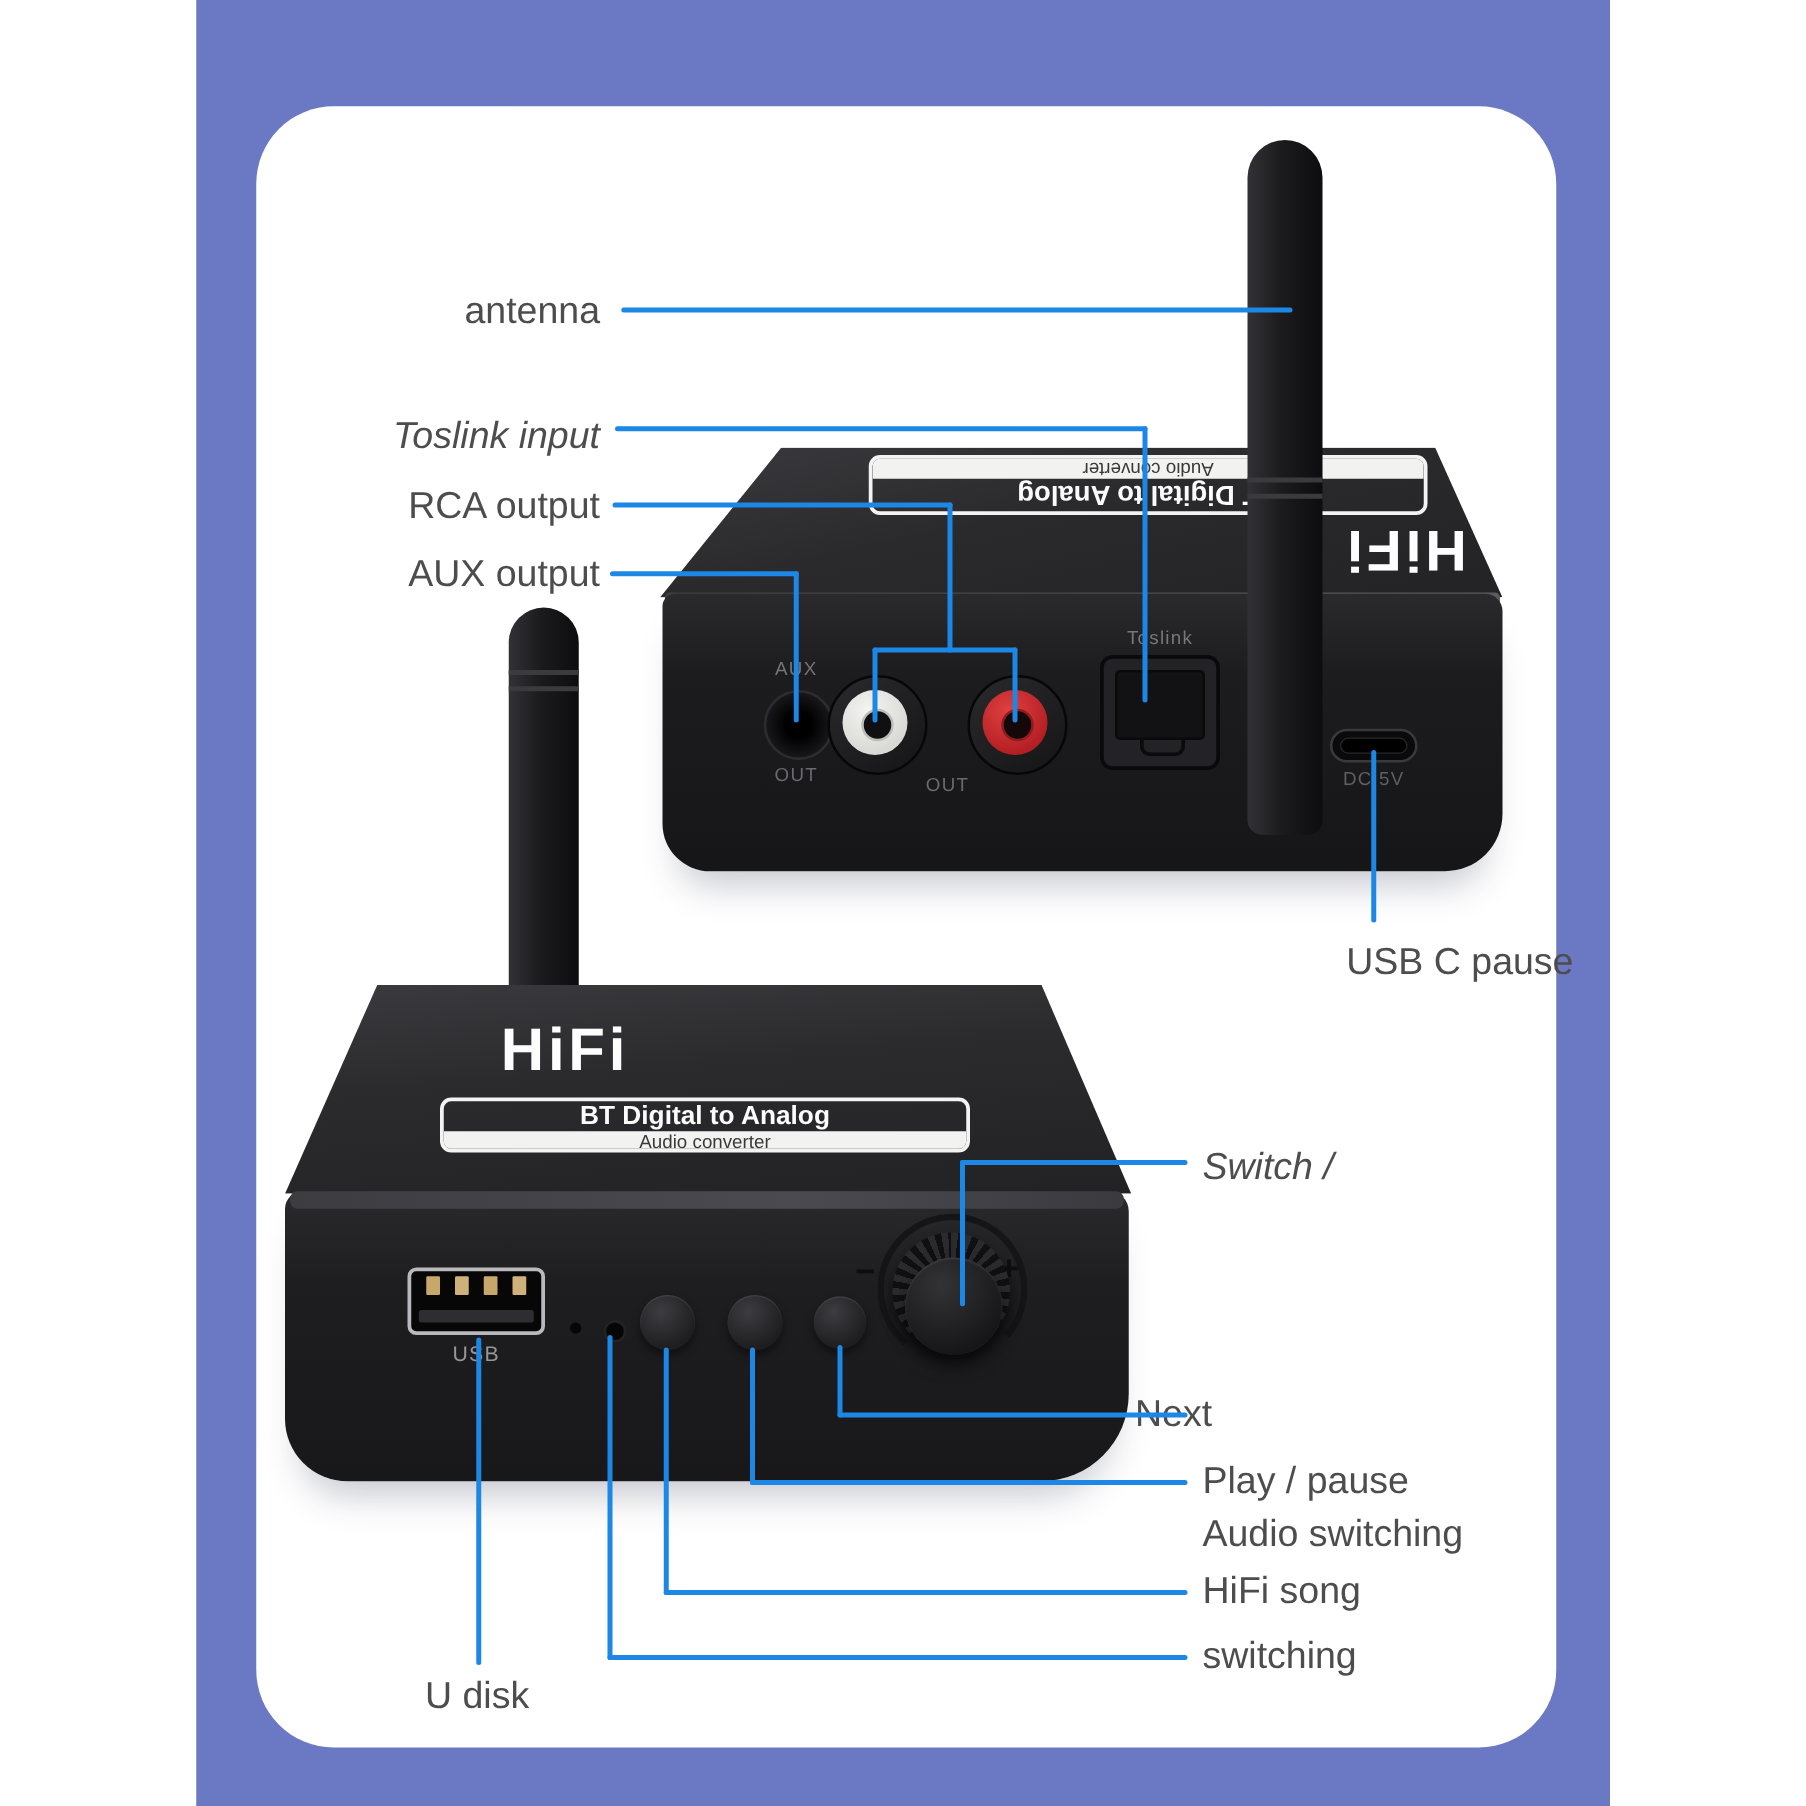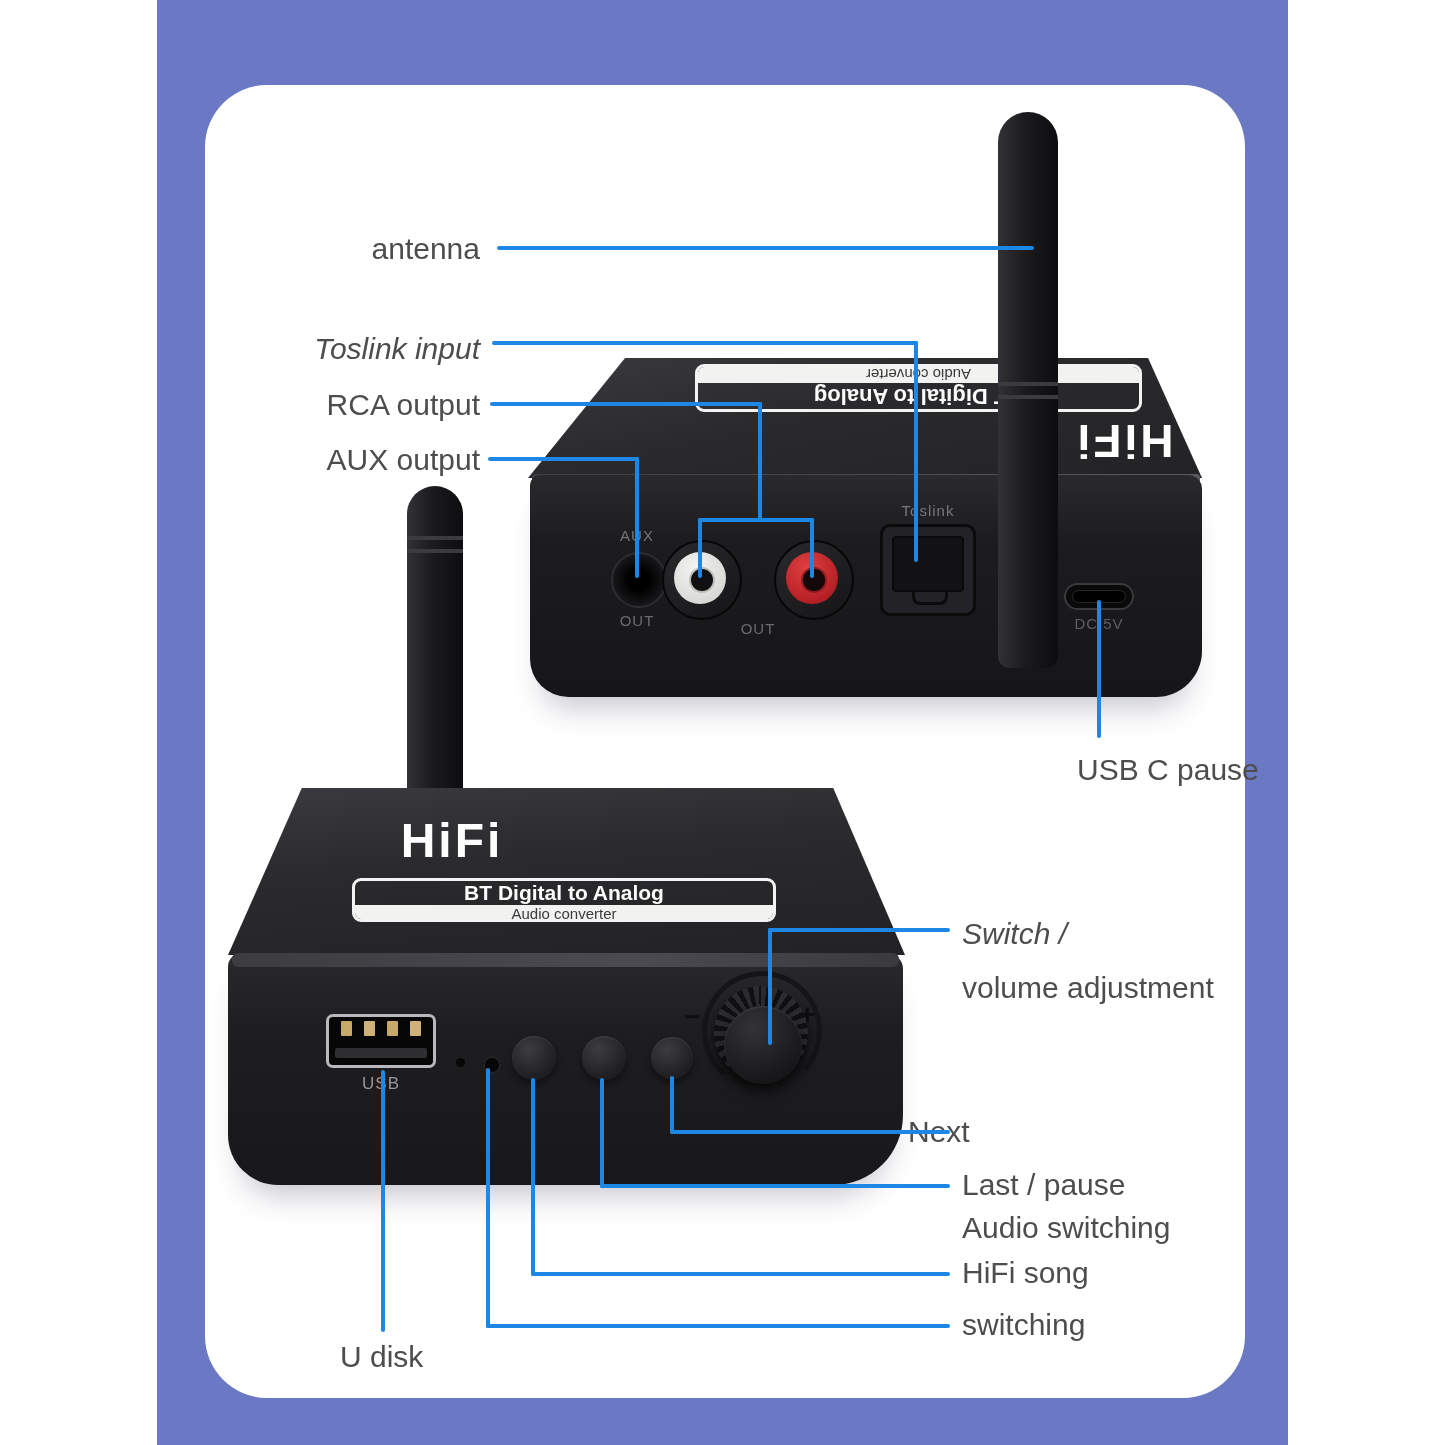--- a/index.html
+++ b/index.html
@@ -176,23 +176,22 @@
   <div class="cl" style="left:381px;top:1070px;width:4px;height:262px;"></div>
 
   <div class="lbl right-align" style="right:965px;top:232px;">antenna</div>
   <div class="lbl right-align" style="right:965px;top:332px;font-style:italic;">Toslink input</div>
   <div class="lbl right-align" style="right:965px;top:388px;">RCA output</div>
   <div class="lbl right-align" style="right:965px;top:443px;">AUX output</div>
 
   <div class="lbl" style="left:1077px;top:753px;">USB C pause</div>
 
   <div class="lbl" style="left:962px;top:917px;font-style:italic;">Switch /</div>
-  <div class="lbl" style="left:962px;top:971px;">volume adjustment</div>
 
   <div class="lbl" style="left:908px;top:1115px;">Next</div>
-  <div class="lbl" style="left:962px;top:1168px;">Last / pause</div>
+  <div class="lbl" style="left:962px;top:1168px;">Play / pause</div>
   <div class="lbl" style="left:962px;top:1211px;">Audio switching</div>
   <div class="lbl" style="left:962px;top:1256px;">HiFi song</div>
   <div class="lbl" style="left:962px;top:1308px;">switching</div>
 
   <div class="lbl" style="left:340px;top:1340px;">U disk</div>
 
 </div>
 
 </body></html>

